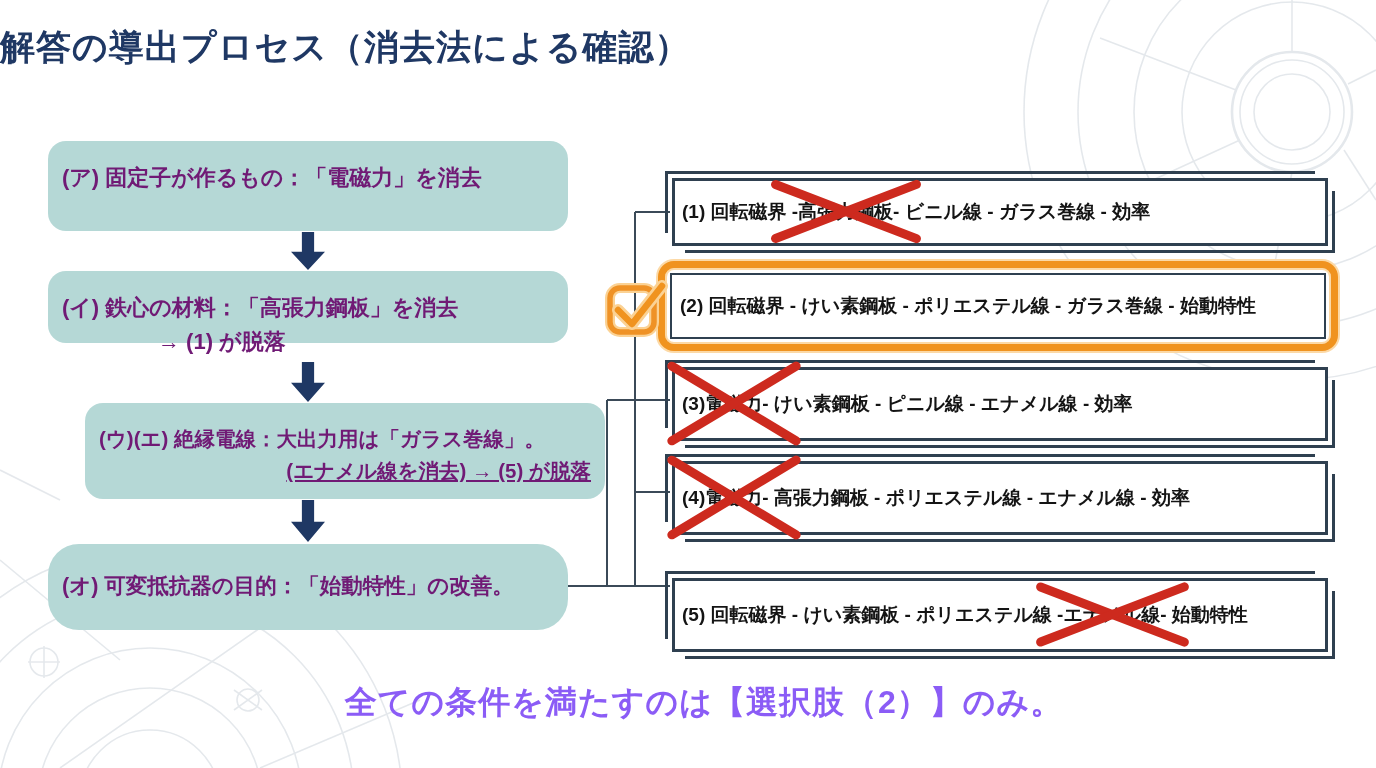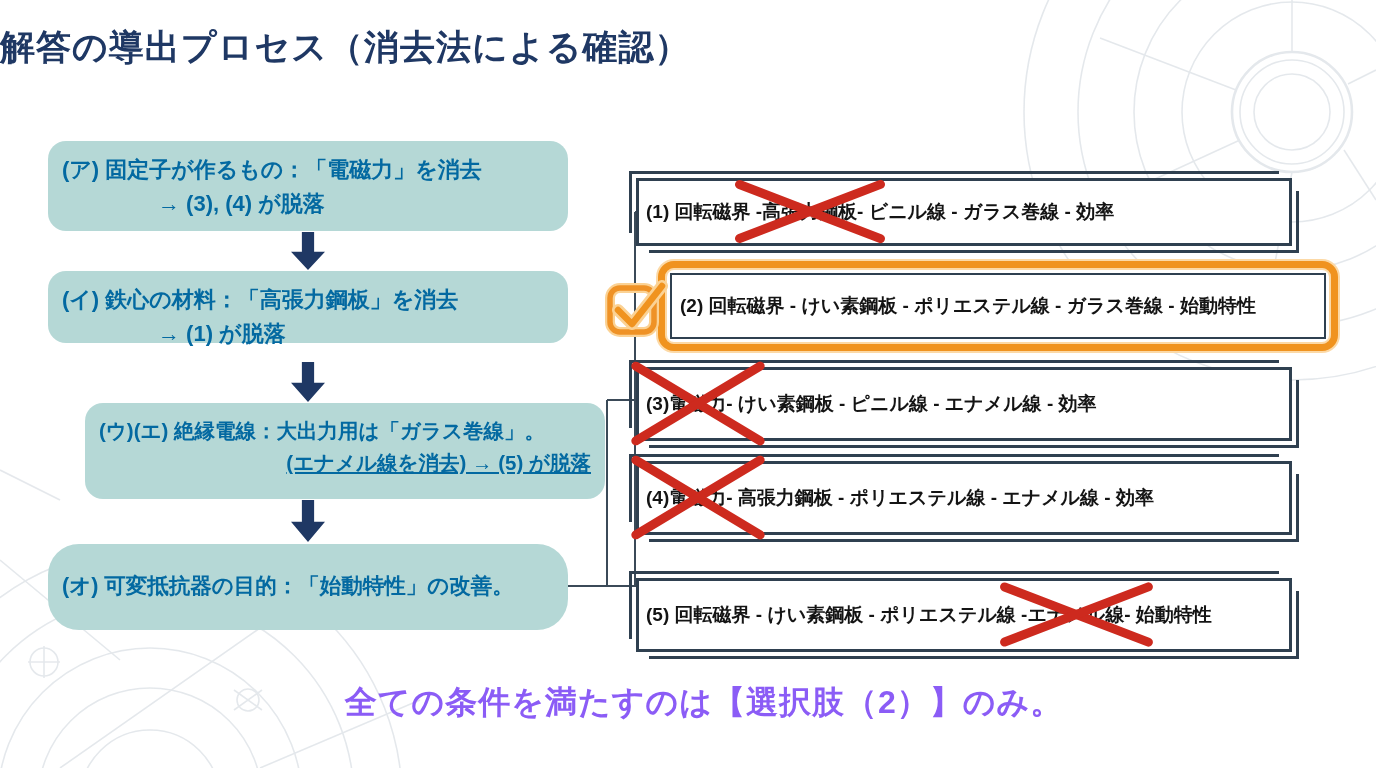--- a/index.html
+++ b/index.html
@@ -14,42 +14,42 @@
     position:absolute;top:24px;left:0;width:100%;
     font-size:35px;font-weight:800;color:#1f3864;letter-spacing:1px;z-index:2;
   }
   .conclusion{
     position:absolute;top:681px;left:0;width:100%;text-align:center;
     font-size:32px;font-weight:800;color:#8b5cf6;letter-spacing:1px;z-index:2;padding-left:16px;
   }
   
   .step{
     position:absolute;left:48px;width:520px;box-sizing:border-box;
-    background:#b5d8d6;border-radius:18px;padding:12px 14px;
-    font-size:22px;font-weight:700;color:#0369a1;line-height:1.55;z-index:2;
+    background:#b5d8d6;border-radius:18px;padding:20px 14px;
+    font-size:22px;font-weight:700;color:#701a75;line-height:1.55;z-index:2;
   }
   .step .result.indent{padding-left:96px;}
   .step .result.center{text-align:right;text-decoration:underline;}
   #stepA{top:141px;height:90px;}
   #stepB{top:271px;height:72px;}
   #stepC{top:403px;height:96px;font-size:20.5px;margin-left:37px;}
   #stepD{top:544px;height:86px;display:flex;align-items:center;font-size:21.5px;border-radius:31px;}
   
   .flow-arrow{
     position:absolute;left:291px;width:34px;background:#1f3864;z-index:2;
     clip-path:polygon(32% 0,68% 0,68% 52%,100% 52%,50% 100%,0 52%,32% 52%);
   }
   #arrow1{top:232px;height:38px;}
   #arrow2{top:362px;height:40px;}
   #arrow3{top:500px;height:42px;}
   
   #connector{position:absolute;inset:0;z-index:1;}
   
   .opt{
-    position:absolute;left:636px;width:656px;box-sizing:border-box;
+    position:absolute;left:672px;width:656px;box-sizing:border-box;
     background:#fff;border:3px solid #2f4050;display:flex;align-items:center;
     padding:0 7px;font-size:19px;font-weight:700;color:#141414;
     white-space:nowrap;z-index:2;
   }
   .opt::before{
     content:"";position:absolute;inset:-10px 10px 10px -10px;
     border-top:3px solid #2f4050;border-left:3px solid #2f4050;pointer-events:none;
   }
   .opt::after{
     content:"";position:absolute;inset:10px -10px -10px 10px;
@@ -127,21 +127,20 @@
       <path d="M568 586 H670"></path>
       <path d="M607 586 V400 M607 400 H670"></path>
       <path d="M635 586 V212 M635 212 H670 M635 492 H670"></path>
     </g>
   </svg>
 
   <div class="title">解答の導出プロセス（消去法による確認）</div>
 
   <div class="step" id="stepA">
     <div>(ア) 固定子が作るもの：「電磁力」を消去</div>
-    <div class="result indent">→ (3), (4) が脱落</div>
   </div>
 
   <div class="flow-arrow" id="arrow1"></div>
 
   <div class="step" id="stepB">
     <div>(イ) 鉄心の材料：「高張力鋼板」を消去</div>
     <div class="result indent">→ (1) が脱落</div>
   </div>
 
   <div class="flow-arrow" id="arrow2"></div>

